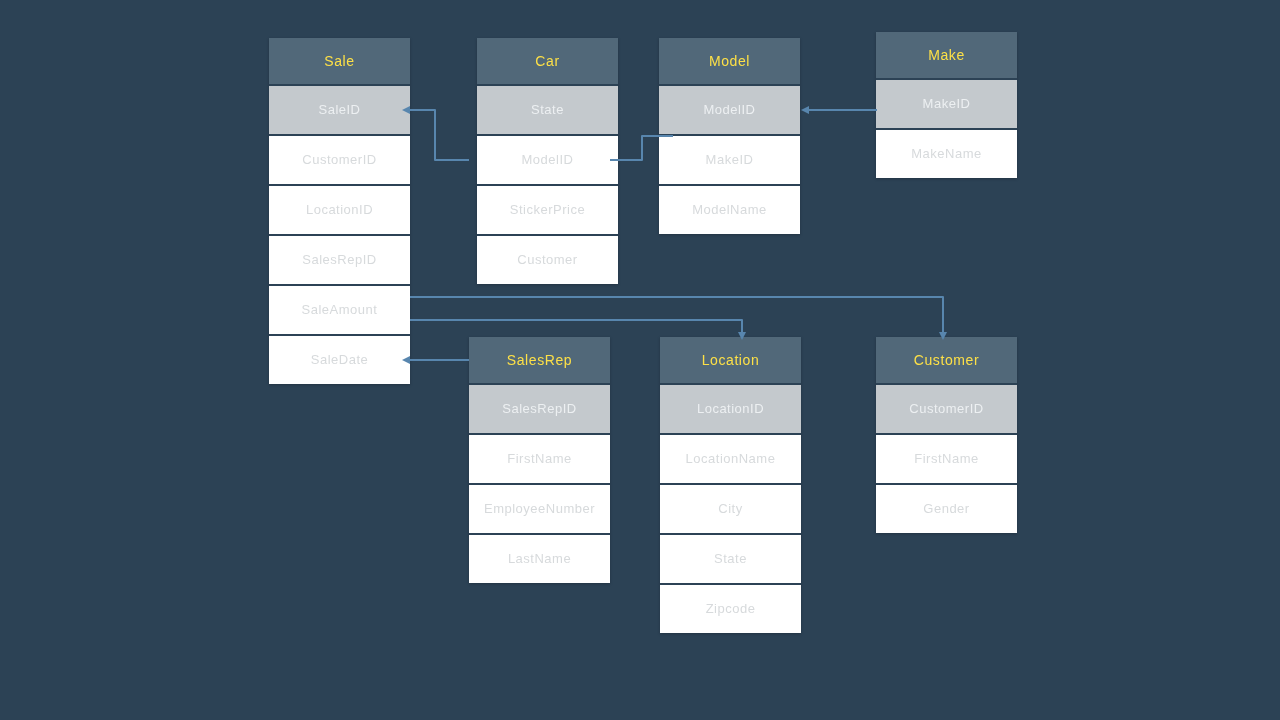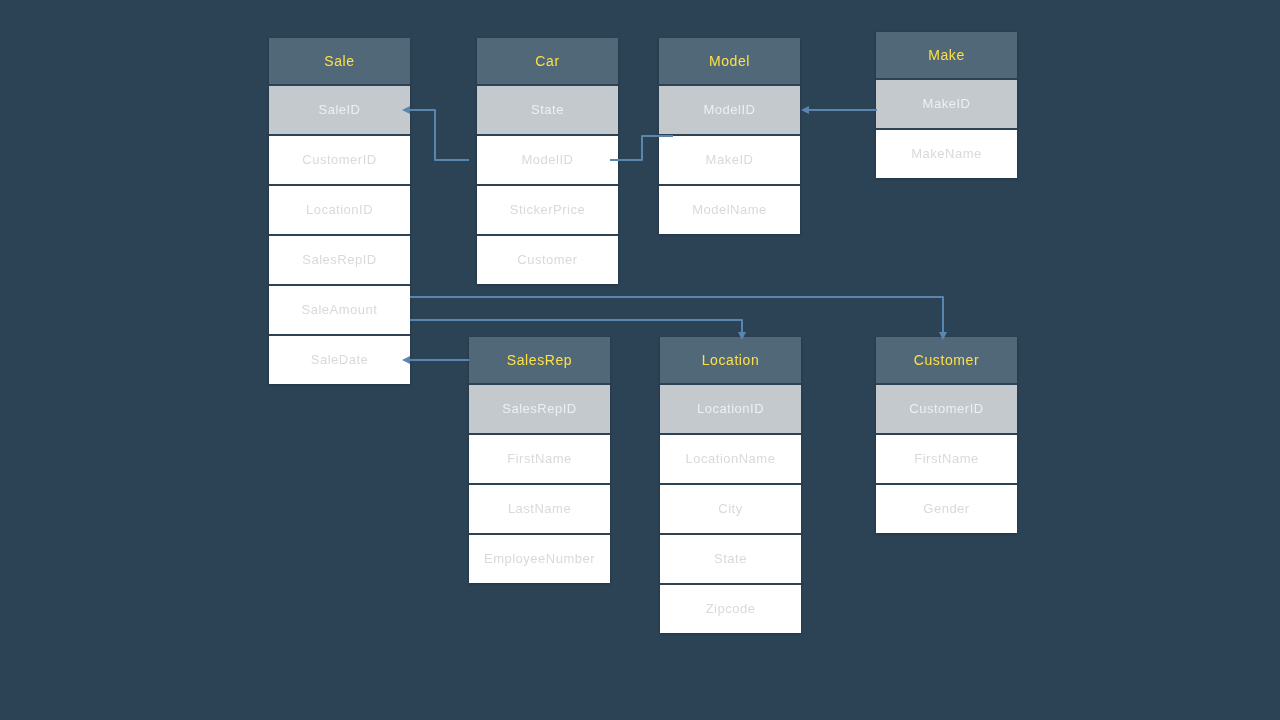--- a/index.html
+++ b/index.html
@@ -95,22 +95,22 @@
   <div class="db-table" style="left:876px; top:32px;">
     <div class="t-header">Make</div>
     <div class="t-row pk">MakeID</div>
     <div class="t-row">MakeName</div>
   </div>
 
   <div class="db-table" style="left:469px; top:337px;">
     <div class="t-header">SalesRep</div>
     <div class="t-row pk">SalesRepID</div>
     <div class="t-row">FirstName</div>
+    <div class="t-row">EmployeeNumber</div>
     <div class="t-row">LastName</div>
-    <div class="t-row">EmployeeNumber</div>
   </div>
 
   <div class="db-table" style="left:660px; top:337px;">
     <div class="t-header">Location</div>
     <div class="t-row pk">LocationID</div>
     <div class="t-row">LocationName</div>
     <div class="t-row">City</div>
     <div class="t-row">State</div>
     <div class="t-row">Zipcode</div>
   </div>

